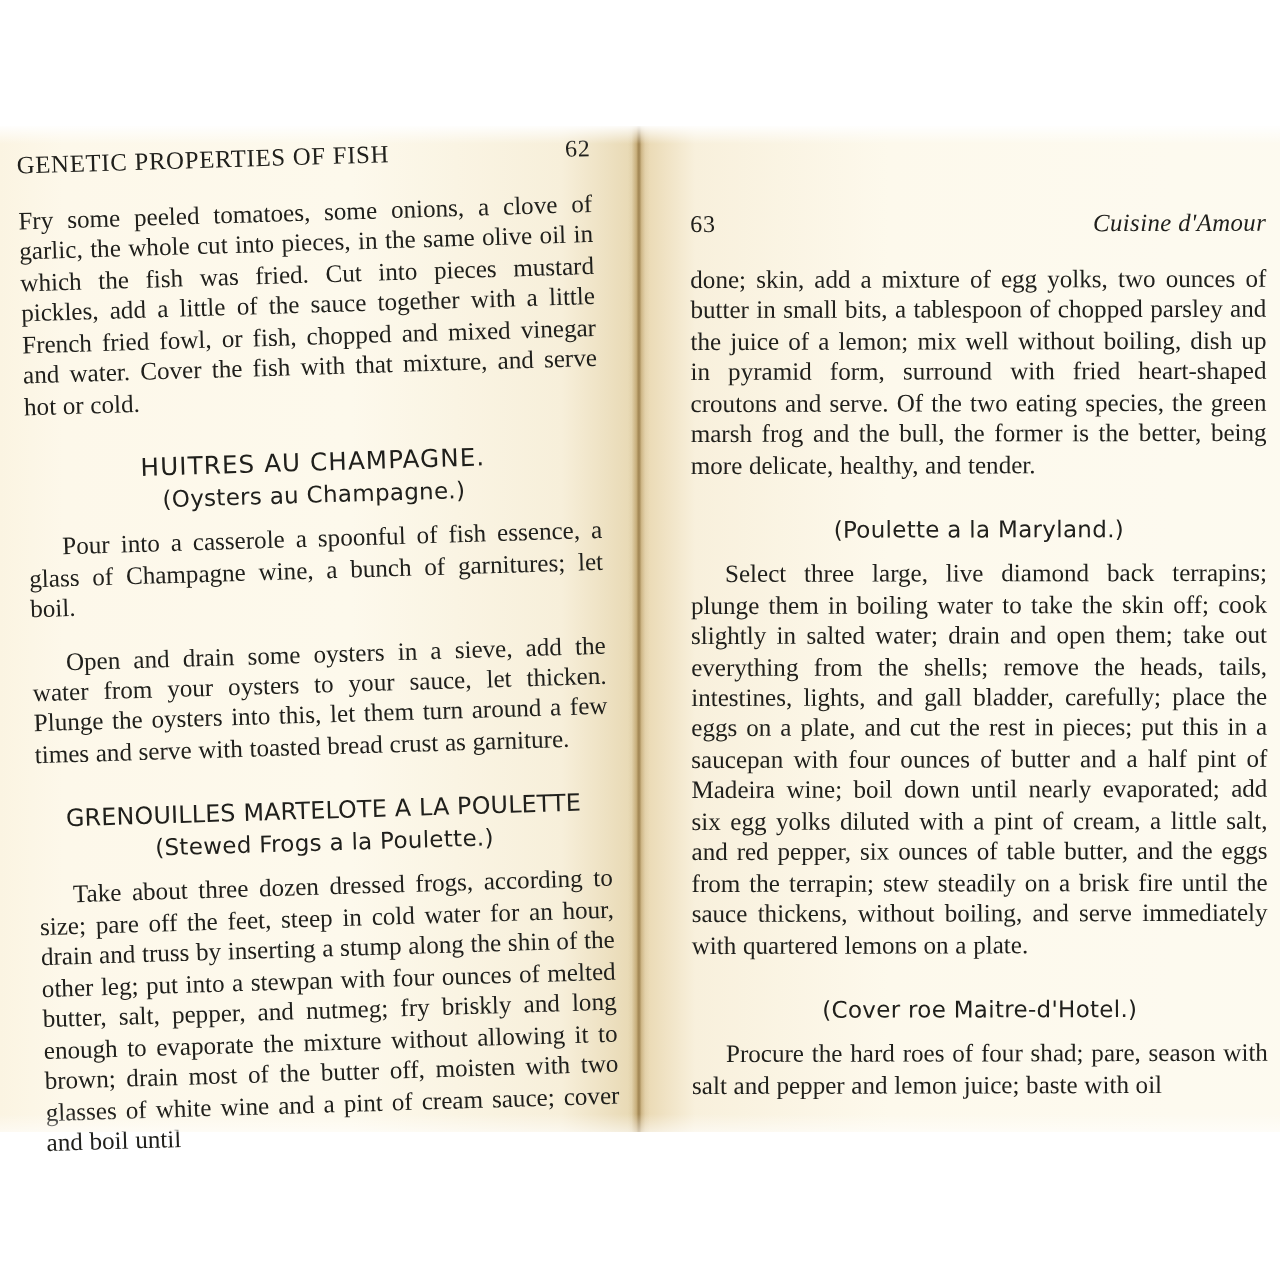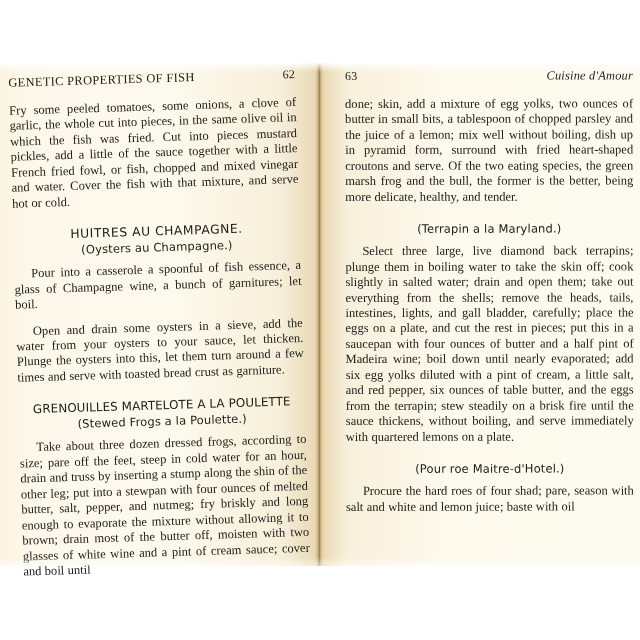--- a/index.html
+++ b/index.html
@@ -119,20 +119,21 @@
     font-size: 12.4px;
     letter-spacing: 0.35px;
     margin-bottom: 13px;
     white-space: nowrap;
   }
   .running-head .rh-title { font-variant: normal; }
   .running-head .rh-title.italic {
     font-style: italic;
     font-family: "Liberation Serif", "DejaVu Serif", serif;
     letter-spacing: 0.2px;
+    margin-top: 36px;
   }
   .running-head .rh-folio { font-size: 12px; }
 
   p.body {
     margin: 0 0 0 0;
     font-size: 12.55px;
     line-height: 15.45px;
     text-align: justify;
     text-justify: inter-word;
     word-spacing: 0.2px;
@@ -214,27 +215,27 @@
       <div class="text-col col-right skew-right">
 
         <div class="running-head">
           <span class="rh-folio">63</span>
           <span class="rh-title italic">Cuisine d'Amour</span>
         </div>
 
         <p class="body">done; skin, add a mixture of egg yolks, two ounces of butter in small bits, a tablespoon of chopped parsley and the juice of a lemon; mix well without boiling, dish up in pyramid form, surround with fried heart-shaped croutons and serve. Of the two eating species, the green marsh frog and the bull, the former is the better, being more delicate, healthy, and tender.</p>
 
         <div class="recipe-block">
-          <h3 class="recipe-sub">(Terrapin a la Maryland.)</h3>
+          <h3 class="recipe-sub">(Poulette a la Maryland.)</h3>
           <p class="body indent">Select three large, live diamond back terrapins; plunge them in boiling water to take the skin off; cook slightly in salted water; drain and open them; take out everything from the shells; remove the heads, tails, intestines, lights, and gall bladder, carefully; place the eggs on a plate, and cut the rest in pieces; put this in a saucepan with four ounces of butter and a half pint of Madeira wine; boil down until nearly evaporated; add six egg yolks diluted with a pint of cream, a little salt, and red pepper, six ounces of table butter, and the eggs from the terrapin; stew steadily on a brisk fire until the sauce thickens, without boiling, and serve immediately with quartered lemons on a plate.</p>
         </div>
 
         <div class="recipe-block">
-          <h3 class="recipe-sub">(Pour roe Maitre-d'Hotel.)</h3>
-          <p class="body indent">Procure the hard roes of four shad; pare, season with salt and white and lemon juice; baste with oil</p>
+          <h3 class="recipe-sub">(Cover roe Maitre-d'Hotel.)</h3>
+          <p class="body indent">Procure the hard roes of four shad; pare, season with salt and pepper and lemon juice; baste with oil</p>
         </div>
 
       </div>
     </div>
 
     <div class="gutter"></div>
     <div class="edge-top"></div>
     <div class="edge-bottom"></div>
 
   </div>

